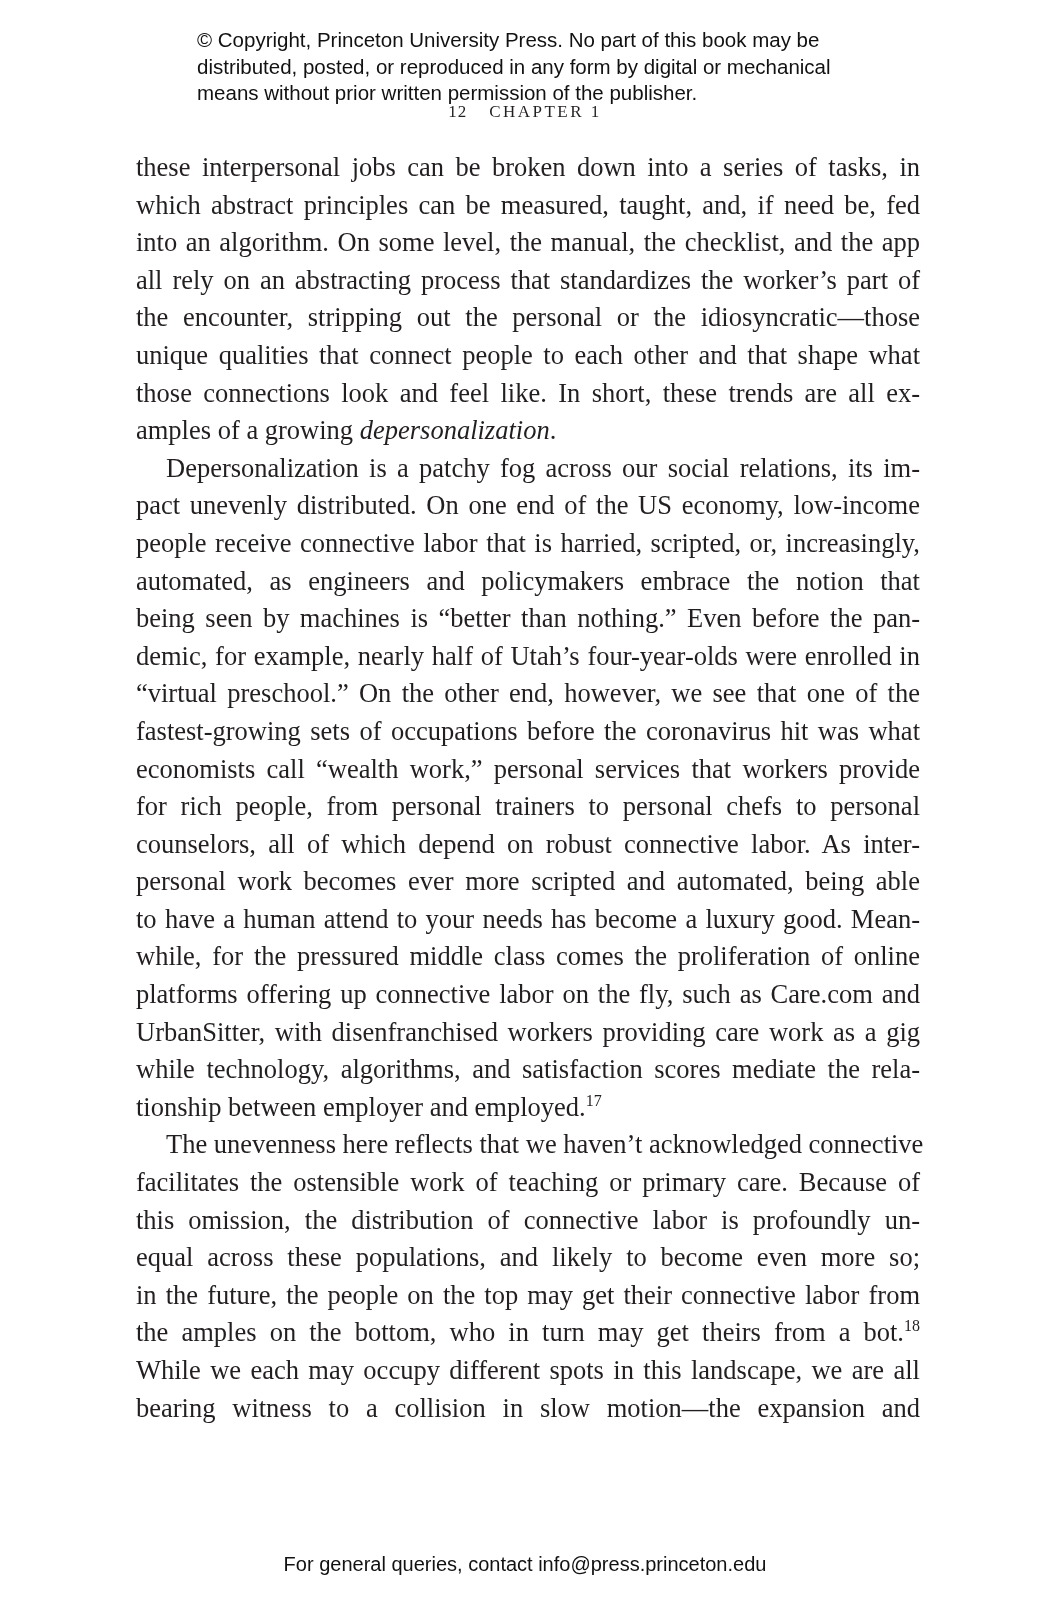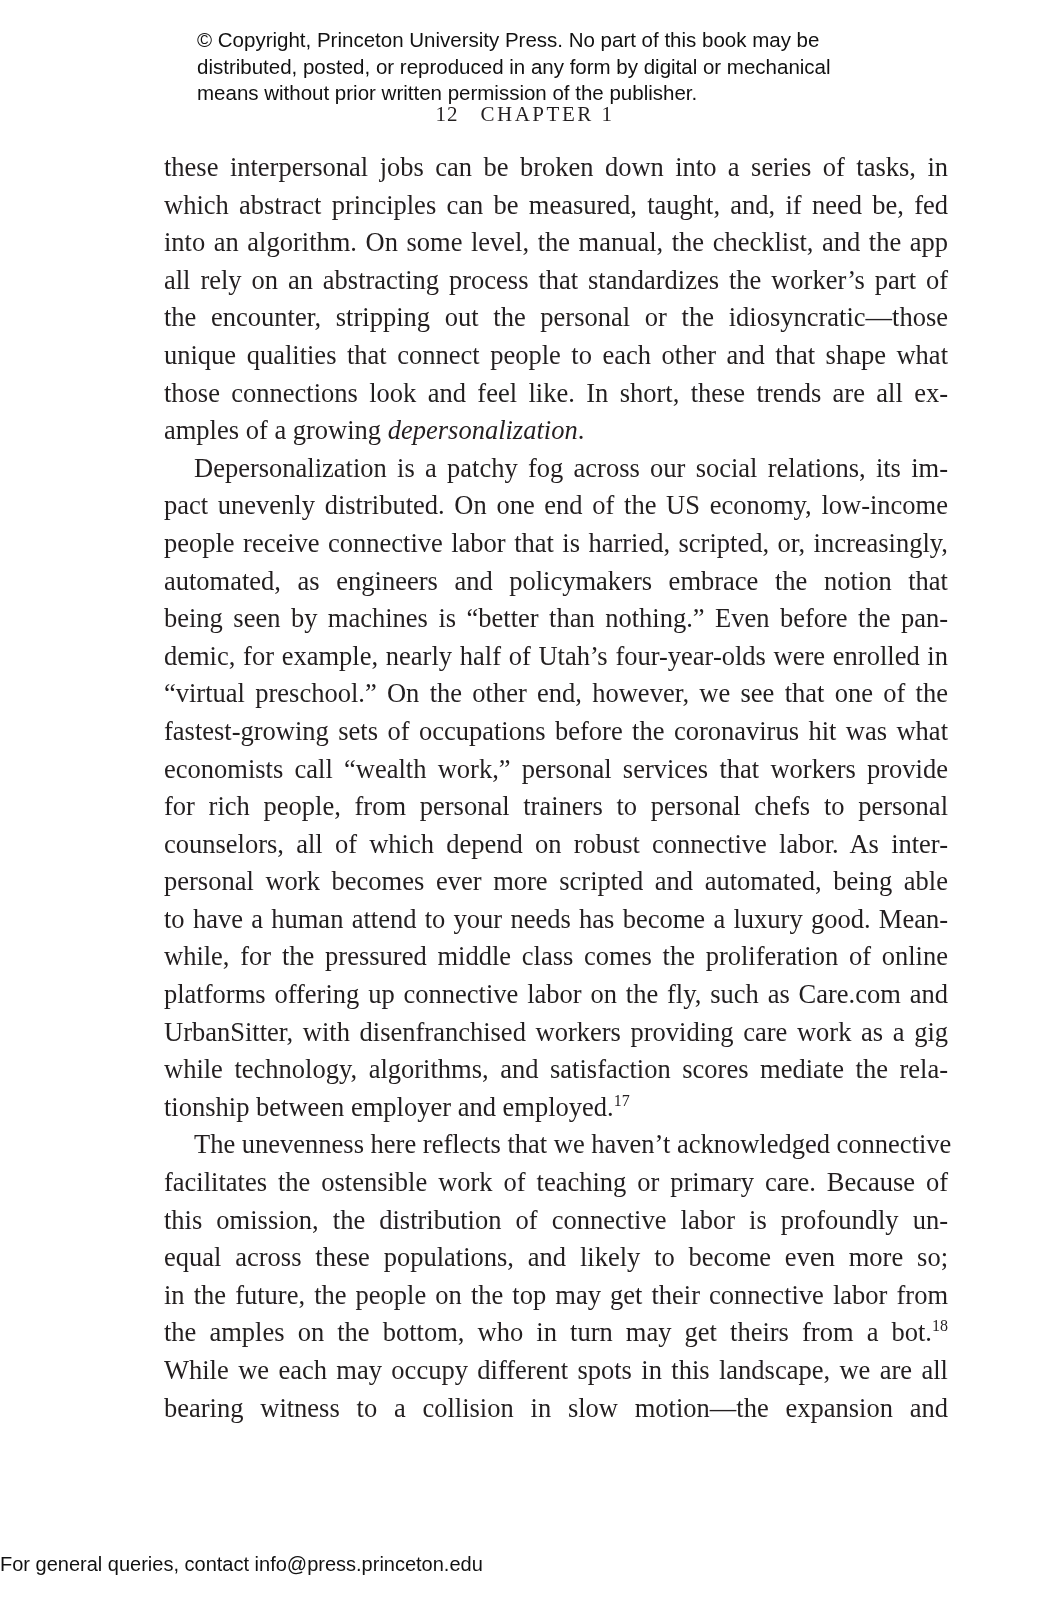--- a/index.html
+++ b/index.html
@@ -25,38 +25,37 @@
       color: #111111;
       margin: 16px;
     }
     .running-head {
       position: absolute;
       left: 0;
       top: 102px;
       width: 1050px;
       text-align: center;
       font-family: "Liberation Serif", serif;
-      font-size: 21px;
+      font-size: 17px;
       letter-spacing: 2.5px;
       color: #231f20;
     }
     .running-head .page-num {
       margin-right: 22px;
       letter-spacing: 1px;
     }
     .body-text {
       position: absolute;
       left: 136px;
       top: 149px;
       width: 784px;
       font-family: "Liberation Serif", serif;
       font-size: 26.5px;
       line-height: 37.6px;
       color: #231f20;
-      margin-left: 28px;
     }
     .body-text .line {
       display: block;
       text-align: justify;
       text-align-last: justify;
       white-space: nowrap;
       height: 37.6px;
     }
     .body-text .line.last {
       text-align-last: left;
@@ -68,21 +67,21 @@
       font-size: 16px;
       line-height: 0;
       vertical-align: super;
     }
     em { font-style: italic; }
     .footer {
       position: absolute;
       left: 0;
       top: 1553px;
       width: 1050px;
-      text-align: left;
+      text-align: center;
       font-family: "Liberation Sans", sans-serif;
       font-size: 20px;
       color: #111111;
     }
   </style>
 </head>
 <body>
 
 <div class="copyright">
   <div>© Copyright, Princeton University Press. No part of this book may be</div>

